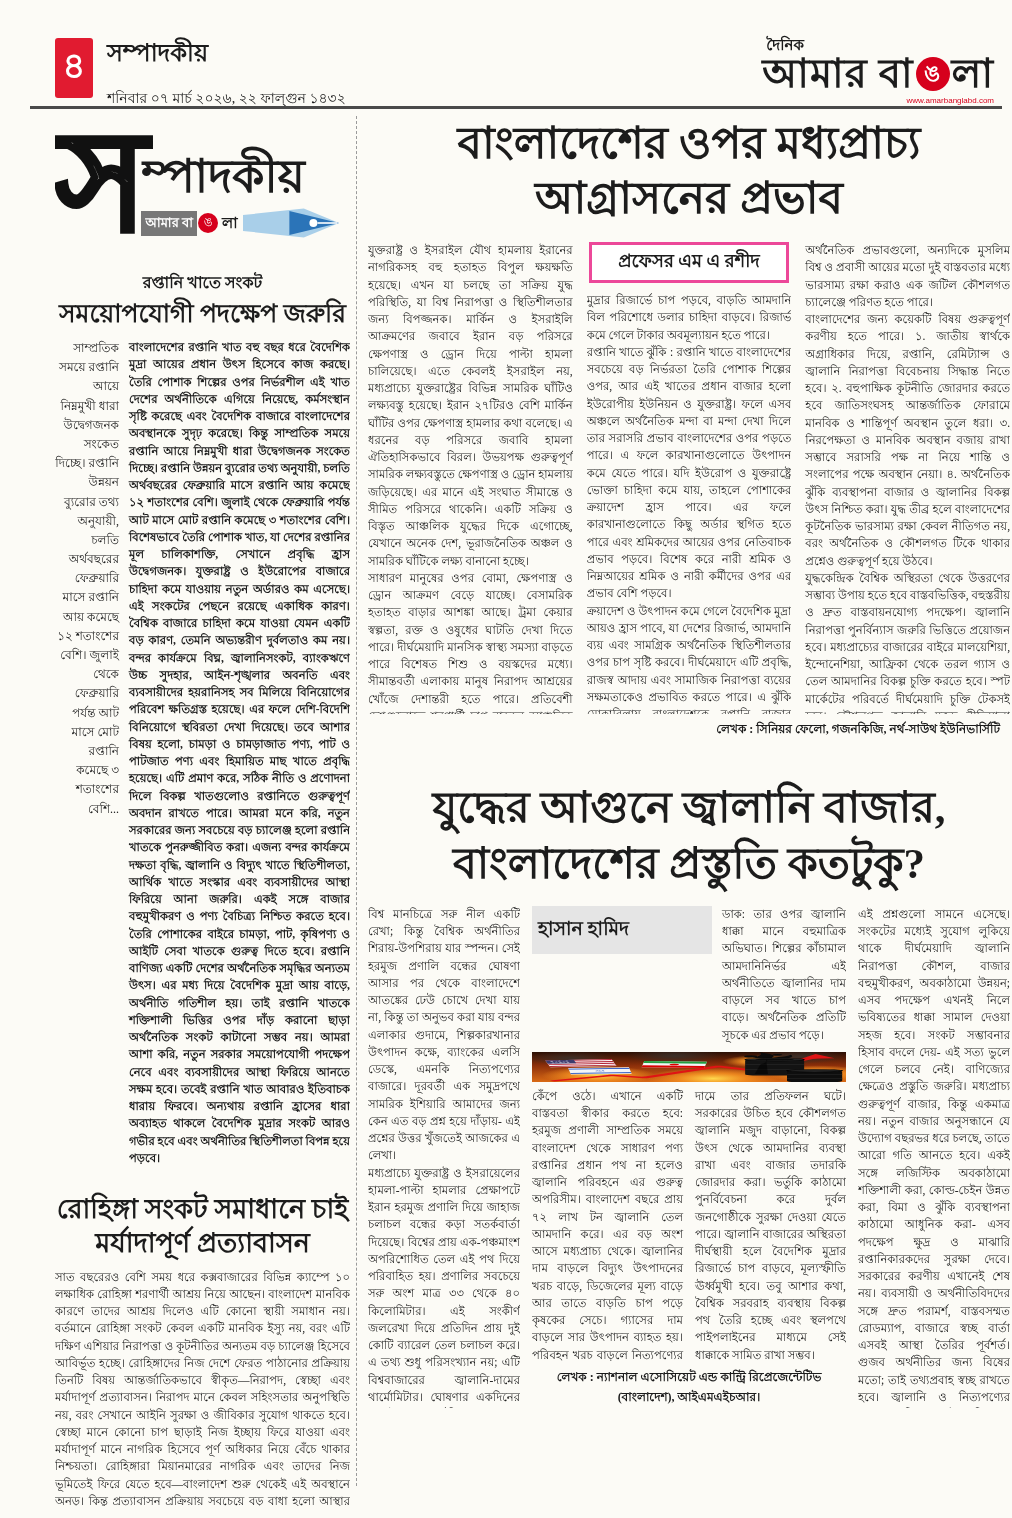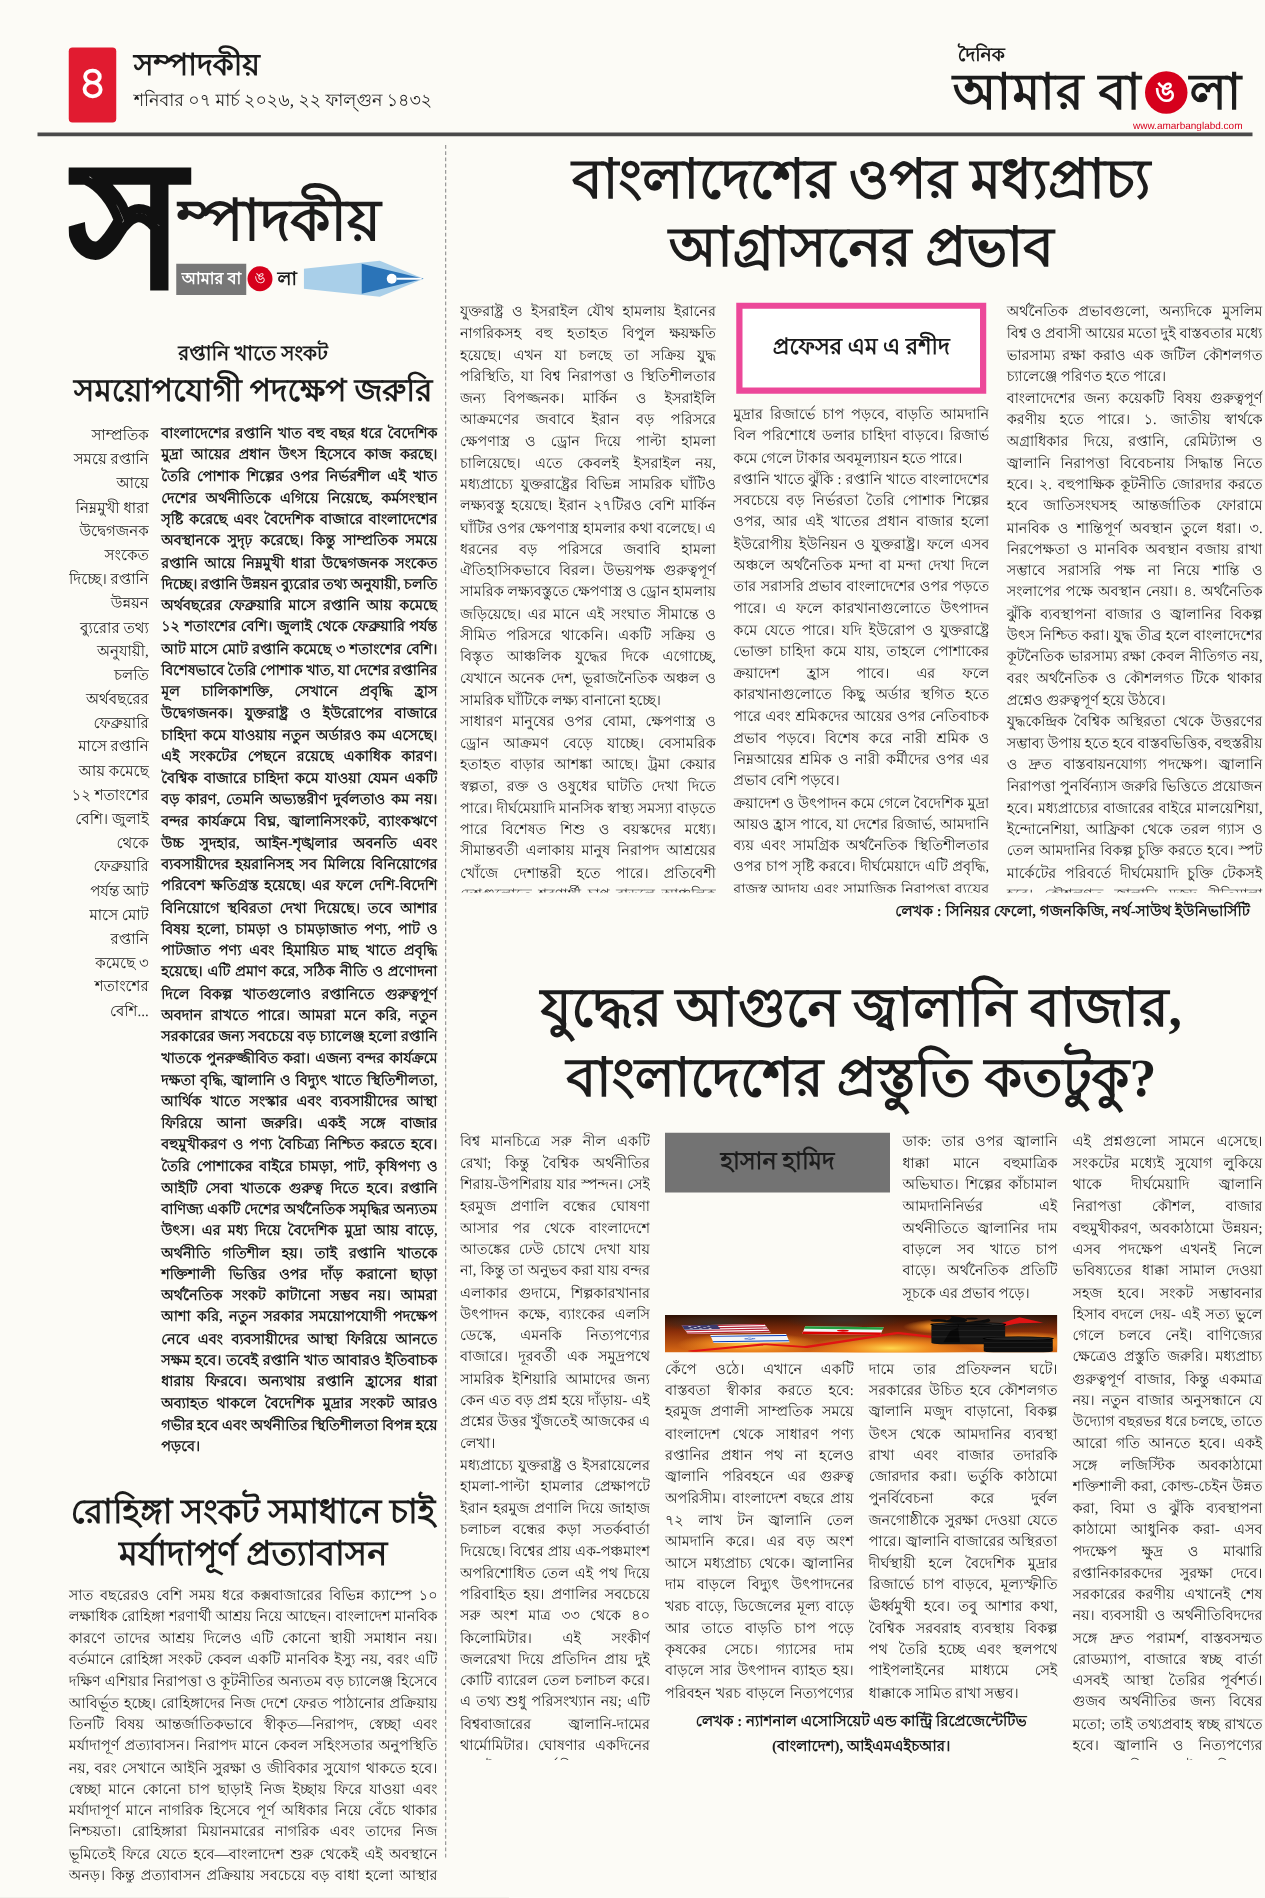--- a/index.html
+++ b/index.html
@@ -4,21 +4,21 @@
 <style>
   html,body{margin:0;padding:0;background:#e9e7e0;}
   .page{position:relative;width:1012px;height:1518px;margin:0 auto;background:#fcfbf6;
         font-family:"Liberation Serif","DejaVu Serif",serif;color:#1c1c1c;overflow:hidden;}
   
   .header{position:absolute;left:30px;top:38px;right:10px;height:66px;display:flex;align-items:flex-start;}
   .pagenum-box{width:38px;height:60px;background:#e11b30;border-radius:3px;color:#fff;
         display:flex;align-items:center;justify-content:center;font-size:36px;font-weight:bold;margin-left:25px;}
   .section-wrap{margin-left:14px;padding-top:2px;}
   .section-title{font-size:24px;font-weight:bold;line-height:1.15;}
-  .section-date{font-size:14px;margin-top:1px;}
+  .section-date{font-size:14px;margin-top:19px;}
   .brand-wrap{margin-left:auto;text-align:left;padding-right:8px;}
   .brand-prefix{font-size:15px;font-weight:bold;margin-left:4px;line-height:1;}
   .brand-name{font-size:40px;font-weight:bold;line-height:1.05;letter-spacing:1px;display:flex;align-items:center;}
   .brand-circle{display:inline-flex;width:34px;height:34px;border-radius:50%;background:#d6001c;color:#fff;
         align-items:center;justify-content:center;font-size:22px;margin:0 2px;}
   .brand-site{font-size:8px;color:#d6001c;text-align:right;margin-top:1px;font-family:"Liberation Sans",sans-serif;}
   .header-rule{position:absolute;left:30px;right:10px;top:106px;border-top:3px solid #4a4a4a;}
   
   .left-rail{position:absolute;left:55px;top:116px;width:295px;height:1390px;overflow:hidden;}
   .v-divider{position:absolute;left:356px;top:116px;height:1370px;border-left:1px dashed #9a9a9a;}
@@ -41,30 +41,30 @@
   .ed-headline{text-align:center;font-size:25px;font-weight:bold;line-height:1.2;margin:2px 0 10px 0;}
   .ed-body{display:flex;gap:10px;}
   .pullquote{width:64px;flex:none;font-size:12px;line-height:1.6;text-align:right;white-space:pre-line;color:#222;}
   .ed-text{flex:1;font-weight:bold;}
   
   .lft-headline{text-align:center;font-size:27px;font-weight:bold;line-height:1.25;margin:26px 0 8px 0;}
   
   .main-headline{text-align:center;font-weight:bold;font-size:44px;line-height:1.25;margin:6px 0 16px 0;}
   .main-body{display:flex;gap:14px;height:472px;overflow:hidden;}
   .mcol{flex:1;overflow:hidden;}
-  .byline-box{border:5px solid #ec4899;background:#fff;text-align:center;font-size:18px;font-weight:bold;
-        padding:16px 4px;margin:0 2px 9px 2px;}
+  .byline-box{border:3px solid #ec4899;background:#fff;text-align:center;font-size:18px;font-weight:bold;
+        padding:2px 4px;margin:0 2px 9px 2px;}
   .credit{font-size:12px;font-weight:bold;text-align:right;margin:6px 10px 0 0;}
   
   .fuel-headline{text-align:center;font-weight:bold;font-size:43px;line-height:1.3;margin:40px 0 14px 0;}
   .fuel-body{display:flex;gap:12px;height:502px;overflow:hidden;}
   .fcol{width:152px;flex:none;overflow:hidden;}
   .fmid{flex:1;display:flex;flex-direction:column;overflow:hidden;}
   .fmid-top{display:flex;gap:10px;align-items:flex-start;margin-bottom:4px;}
-  .byline-box-blue{background:#737373;text-align:center;font-size:19px;font-weight:bold;
+  .byline-box-blue{background:#e5e5e5;font-size:19px;font-weight:bold;
         padding:8px 6px;width:168px;flex:none;}
   .fmid-top-text{flex:1;}
   .fuel-image{width:100%;height:192px;margin:4px 0 6px 0;display:block;}
   .fmid-bottom{column-count:2;column-gap:12px;}
   .credit-center{font-size:12px;font-weight:bold;text-align:center;margin-top:4px;white-space:pre-line;}
 </style>
 </head>
 <body>
 
 <div class="page">

